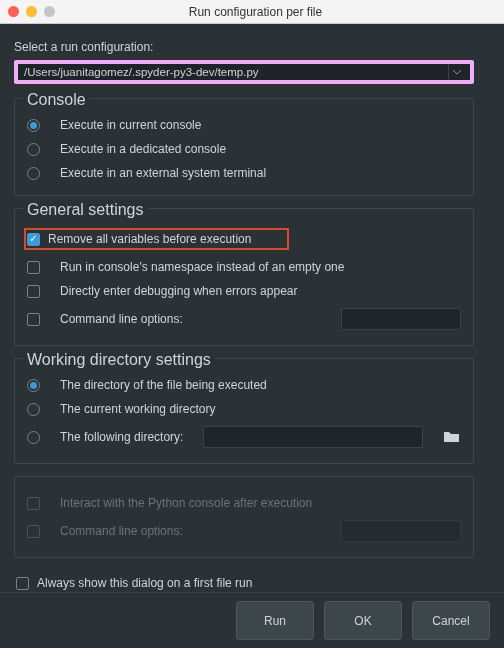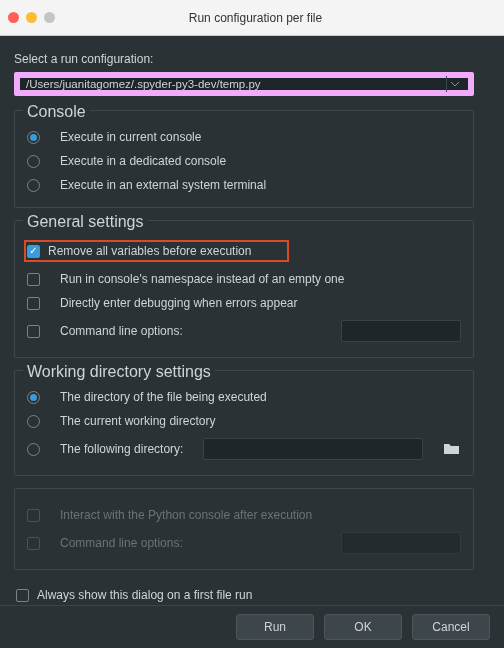--- a/index.html
+++ b/index.html
@@ -6,21 +6,21 @@
   body {
     width: 504px;
     height: 648px;
     background: #2a3235;
     font-family: -apple-system, BlinkMacSystemFont, "Segoe UI", sans-serif;
     font-size: 12px;
     color: #d0d4d6;
     overflow: hidden;
   }
   .titlebar {
-    height: 36px;
+    height: 24px;
     background: #f4f4f4;
     display: flex;
     align-items: center;
     padding: 0 8px;
     border-bottom: 1px solid #ccc;
   }
   .traffic { display: flex; gap: 7px; }
   .dot { width: 11px; height: 11px; border-radius: 50%; }
   .dot.red { background: #ff5f57; }
   .dot.yellow { background: #febc2e; }
@@ -33,21 +33,21 @@
     margin-left: -40px;
   }
   .content {
     padding: 16px 30px 0 14px;
   }
   .label-select { margin-bottom: 6px; }
   .dropdown {
     display: flex;
     align-items: center;
     background: #1e2528;
-    border: 6px solid #f0abfc;
+    border: 4px solid #f0abfc;
     border-radius: 2px;
     height: 24px;
     padding: 0 6px;
     margin-bottom: 14px;
   }
   .dropdown-text { flex: 1; font-size: 11.5px; }
   .dropdown-arrow {
     width: 16px; height: 16px;
     border-left: 1px solid #3a4347;
     display: flex; align-items: center; justify-content: center;
@@ -126,21 +126,21 @@
     padding: 8px 14px;
     border-top: 1px solid #3a4347;
     position: absolute;
     bottom: 0;
     left: 0;
     right: 0;
     background: #2a3235;
   }
   .btn {
     width: 78px;
-    height: 26px;
+    height: 39px;
     background: #3c464b;
     border: 1px solid #4c565b;
     border-radius: 3px;
     color: #d0d4d6;
     font-size: 12px;
     display: flex;
     align-items: center;
     justify-content: center;
     cursor: pointer;
   }

